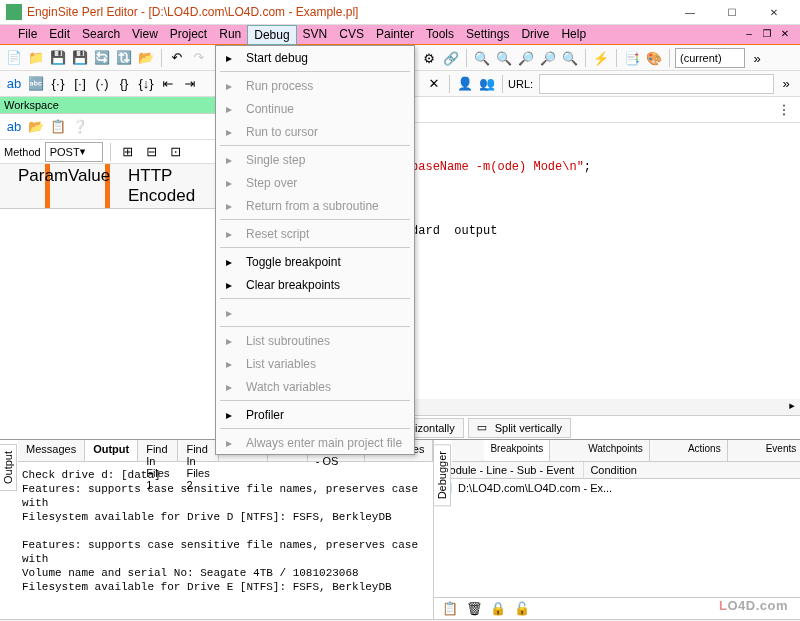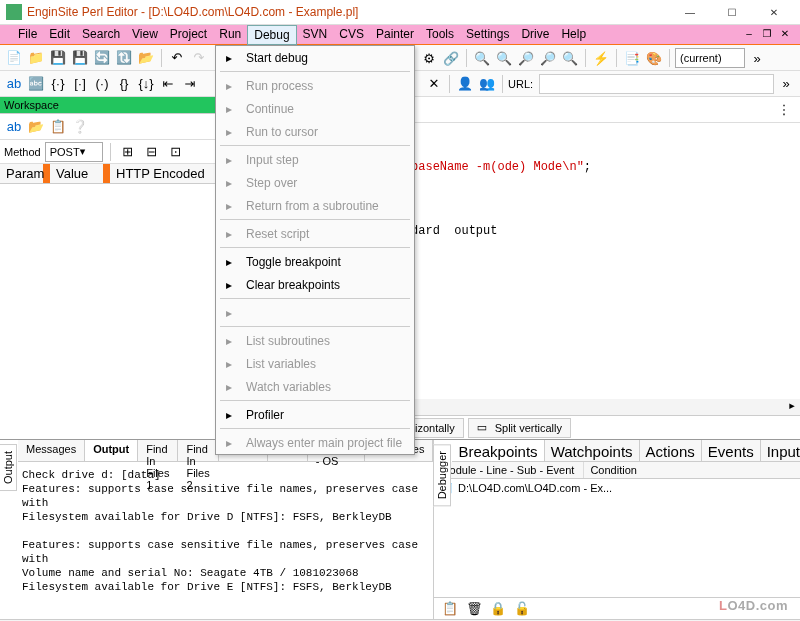--- a/index.html
+++ b/index.html
@@ -15,26 +15,26 @@
 .menuitems span { padding: 2px 6px; font-size: 12px; cursor: default; }
 .menuitems span.open { background: #e5f1fb; border: 1px solid #7aa; }
 .menubar .right { margin-left: auto; display: flex; gap: 4px; padding-right: 4px; }
 .rbtn { width: 14px; height: 14px; font-size: 10px; text-align: center; }
 .toolbar { height: 26px; display: flex; align-items: center; padding: 2px 4px; background: #fafafa; border-bottom: 1px solid #ddd; gap: 2px; }
 .tbtn { width: 20px; height: 20px; display: flex; align-items: center; justify-content: center; font-size: 13px; }
 .tsep { width: 1px; height: 18px; background: #ccc; margin: 0 3px; }
 .combo { height: 20px; border: 1px solid #aaa; background: #fff; padding: 0 4px; font-size: 11px; display: flex; align-items: center; min-width: 58px; }
 .middle { display: flex; height: 342px; }
 .workspace { width: 223px; border-right: 1px solid #ccc; display: flex; flex-direction: column; }
-.ws-head { background: #22c55e; padding: 2px 4px; border-bottom: 1px solid #ccc; font-size: 11px; }
+.ws-head { background: #86efac; padding: 2px 4px; border-bottom: 1px solid #ccc; font-size: 11px; }
 .ws-tools { height: 26px; display: flex; align-items: center; gap: 2px; padding: 2px 4px; border-bottom: 1px solid #ddd; }
 .ws-method { height: 24px; display: flex; align-items: center; padding: 2px 4px; gap: 4px; border-bottom: 1px solid #ddd; }
 .ws-table { flex: 1; }
 .ws-th { display: flex; background: #f7f7f7; border-bottom: 1px solid #ccc; }
-.ws-th div { padding: 2px 6px; border-right: 7px solid #f97316; font-size: 13px; }
+.ws-th div { padding: 2px 18px; border-right: 5px solid #f97316; font-size: 17px; }
 .editor-area { flex: 1; position: relative; background: #fff; overflow: hidden; }
 .editor-toolbar { height: 26px; display: flex; align-items: center; padding: 2px 4px; gap: 2px; border-bottom: 1px solid #ddd; }
 .editor-code { font-family: "Courier New", monospace; font-size: 12px; padding: 4px 8px; line-height: 16px; white-space: pre; color: #000; }
 .editor-code .kw { color: #000; }
 .editor-code .str { color: #c00; }
 .editor-code .var { color: #080; }
 .editor-tabs { height: 24px; display: flex; align-items: center; border-top: 1px solid #ccc; padding: 0 40px; gap: 4px; }
 .etab { display: flex; align-items: center; gap: 4px; padding: 2px 8px; border: 1px solid #ccc; background: #f7f7f7; font-size: 11px; }
 .etab .ei { width: 14px; height: 14px; }
 .dropdown { position: absolute; left: 215px; top: 45px; width: 200px; background: #fafafa; border: 1px solid #999; box-shadow: 2px 2px 4px rgba(0,0,0,0.2); z-index: 100; }
@@ -44,21 +44,21 @@
 .dropdown .dd-sep { height: 1px; background: #ccc; margin: 2px 4px; }
 .bottom { display: flex; height: 180px; border-top: 1px solid #999; }
 .output-panel { width: 555px; border-right: 1px solid #ccc; display: flex; flex-direction: column; position: relative; }
 .vtab { position: absolute; left: -1px; top: 4px; writing-mode: vertical-rl; transform: rotate(180deg); font-size: 11px; background: #fff; border: 1px solid #ccc; padding: 6px 2px; }
 .out-tabs { height: 22px; display: flex; border-bottom: 1px solid #ccc; background: #f7f7f7; margin-left: 18px; justify-content: space-between; }
 .out-tabs div { padding: 3px 8px; border-right: 1px solid #ccc; font-size: 11px; }
 .out-tabs div.active { background: #fff; font-weight: bold; }
 .out-body { flex: 1; font-family: "Courier New", monospace; font-size: 11px; padding: 6px 8px 6px 22px; line-height: 14px; overflow: hidden; }
 .debugger-panel { flex: 1; display: flex; flex-direction: column; position: relative; }
 .dbg-tabs { height: 22px; display: flex; border-bottom: 1px solid #ccc; background: #f7f7f7; margin-left: 18px; overflow: hidden; }
-.dbg-tabs div { padding: 3px 6px; border-right: 1px solid #ccc; font-size: 15px; white-space: nowrap; }
+.dbg-tabs div { padding: 3px 6px; border-right: 1px solid #ccc; font-size: 10px; white-space: nowrap; margin-left: 32px; }
 .dbg-tabs div.active { background: #fff; }
 .dbg-arrows { width: 24px; display: flex; margin-left: auto; }
 .dbg-arrows span { width: 12px; text-align: center; }
 .dbg-body { flex: 1; font-size: 11px; }
 .dbg-head { display: flex; border-bottom: 1px solid #ccc; background: #f7f7f7; }
 .dbg-head div { padding: 2px 6px; border-right: 1px solid #ddd; }
 .dbg-row { display: flex; padding: 2px 6px; gap: 4px; align-items: center; }
 .dbg-tools { height: 22px; display: flex; align-items: center; gap: 4px; padding: 0 6px; border-top: 1px solid #ccc; }
 .statusbar { height: 20px; display: flex; align-items: center; border-top: 1px solid #ccc; background: #f4f4f4; font-size: 11px; }
 .statusbar .cell { padding: 0 10px; border-right: 1px solid #ccc; }
@@ -225,21 +225,21 @@
       <div class="dd-icon">▸</div>
       <div>Continue</div>
     </div>
     <div class="dd-item disabled">
       <div class="dd-icon">▸</div>
       <div>Run to cursor</div>
     </div>
     <div class="dd-sep"></div>
     <div class="dd-item disabled">
       <div class="dd-icon">▸</div>
-      <div>Input step</div>
+      <div>Single step</div>
     </div>
     <div class="dd-item disabled">
       <div class="dd-icon">▸</div>
       <div>Step over</div>
     </div>
     <div class="dd-item disabled">
       <div class="dd-icon">▸</div>
       <div>Return from a subroutine</div>
     </div>
     <div class="dd-sep"></div>

